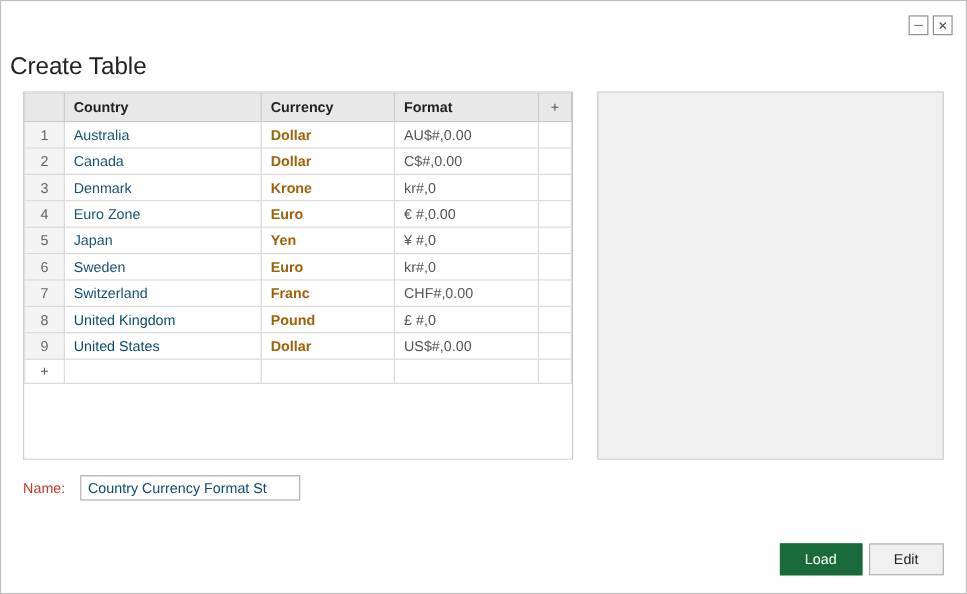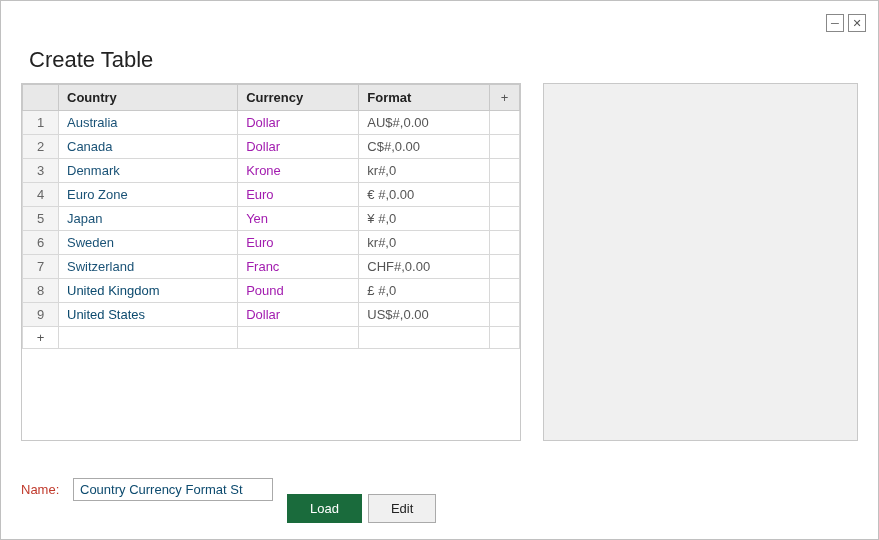--- a/index.html
+++ b/index.html
@@ -44,21 +44,21 @@
       display: flex;
       align-items: center;
       justify-content: center;
       font-size: 11px;
       color: #555;
     }
     .dialog-title {
       font-size: 22px;
       font-weight: 400;
       color: #222;
-      padding: 10px 20px 10px 28px;
+      padding: 10px 20px 10px 8px;
     }
     .content-area {
       display: flex;
       flex: 1;
       padding: 0 20px;
       gap: 22px;
       overflow: hidden;
     }
     .table-panel {
       width: 500px;
@@ -106,39 +106,39 @@
       background: #f4f4f4;
       width: 36px;
     }
     tbody tr td.country-cell {
       color: #1a5276;
     }
     tbody tr.highlight td.country-cell {
       color: #0c4a6e;
     }
     tbody tr td.currency-cell {
-      color: #a21caf;
+      color: #a16207;
+      font-weight: bold;
     }
     tbody tr td.format-cell {
       color: #555;
     }
     tbody tr td.plus-cell {
       width: 30px;
     }
     tbody tr.add-row td {
       color: #555;
       font-weight: 400;
       text-align: center;
       padding: 3px 8px;
     }
     .bottom-area {
       padding: 14px 20px 16px 20px;
       display: flex;
-      flex-direction: row;
-      gap: 14px;
+      flex-direction: column;
     }
     .name-row {
       display: flex;
       align-items: center;
       gap: 8px;
     }
     .name-label {
       color: #c0392b;
       font-size: 13px;
       font-weight: 400;

